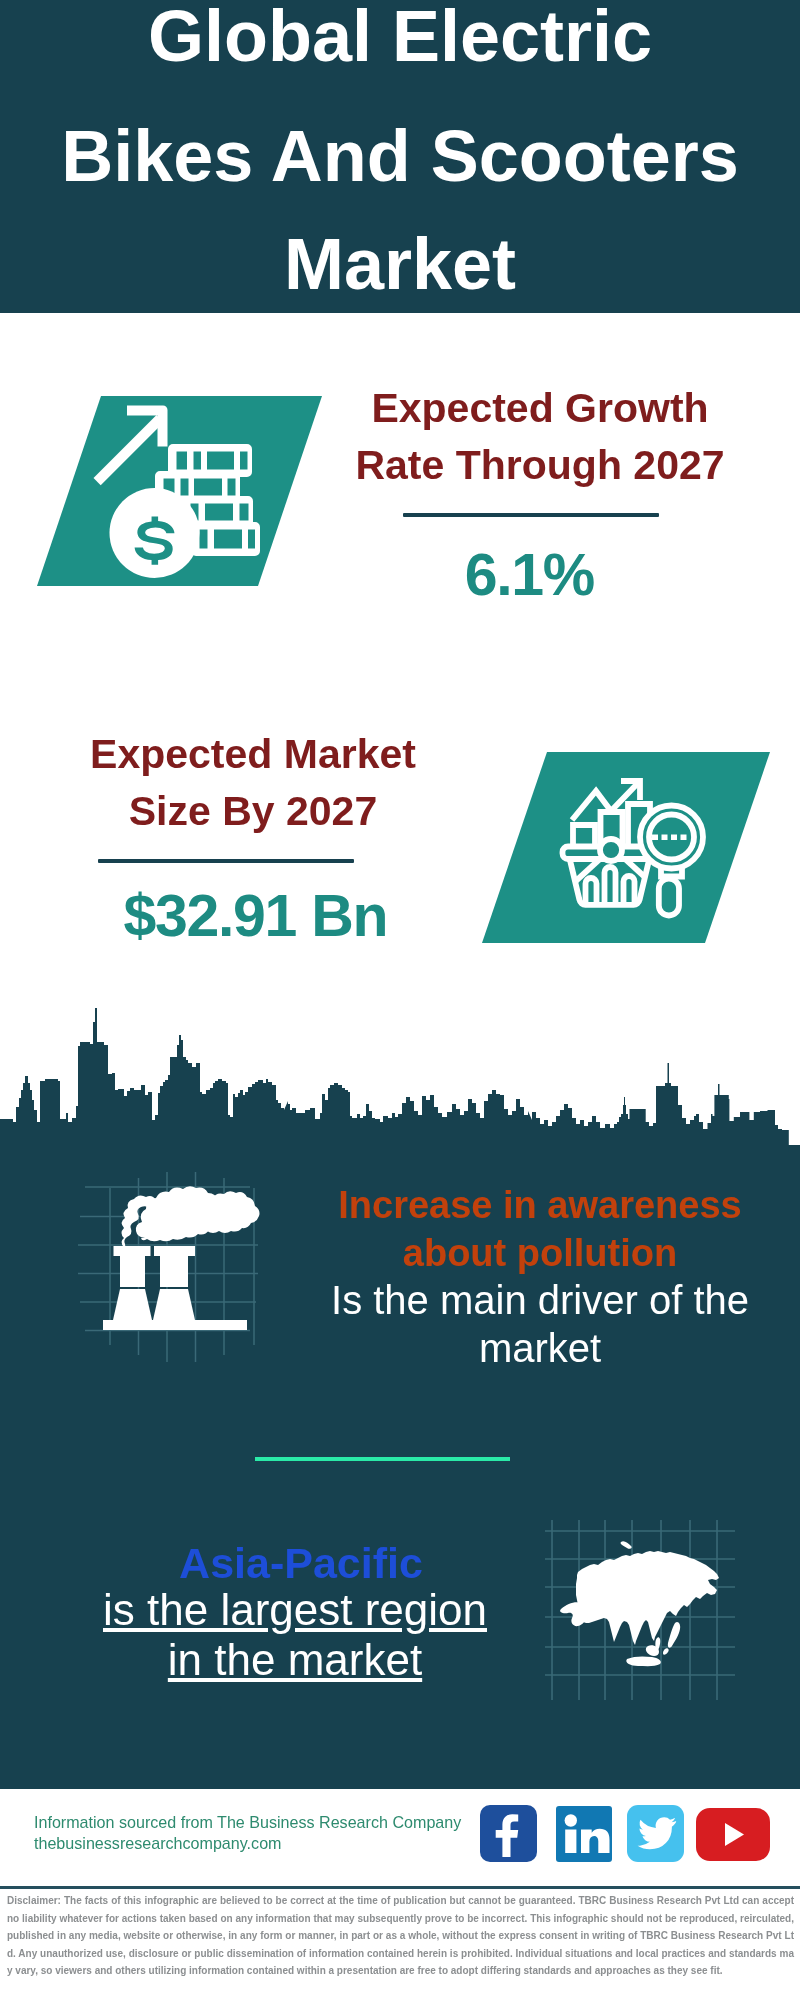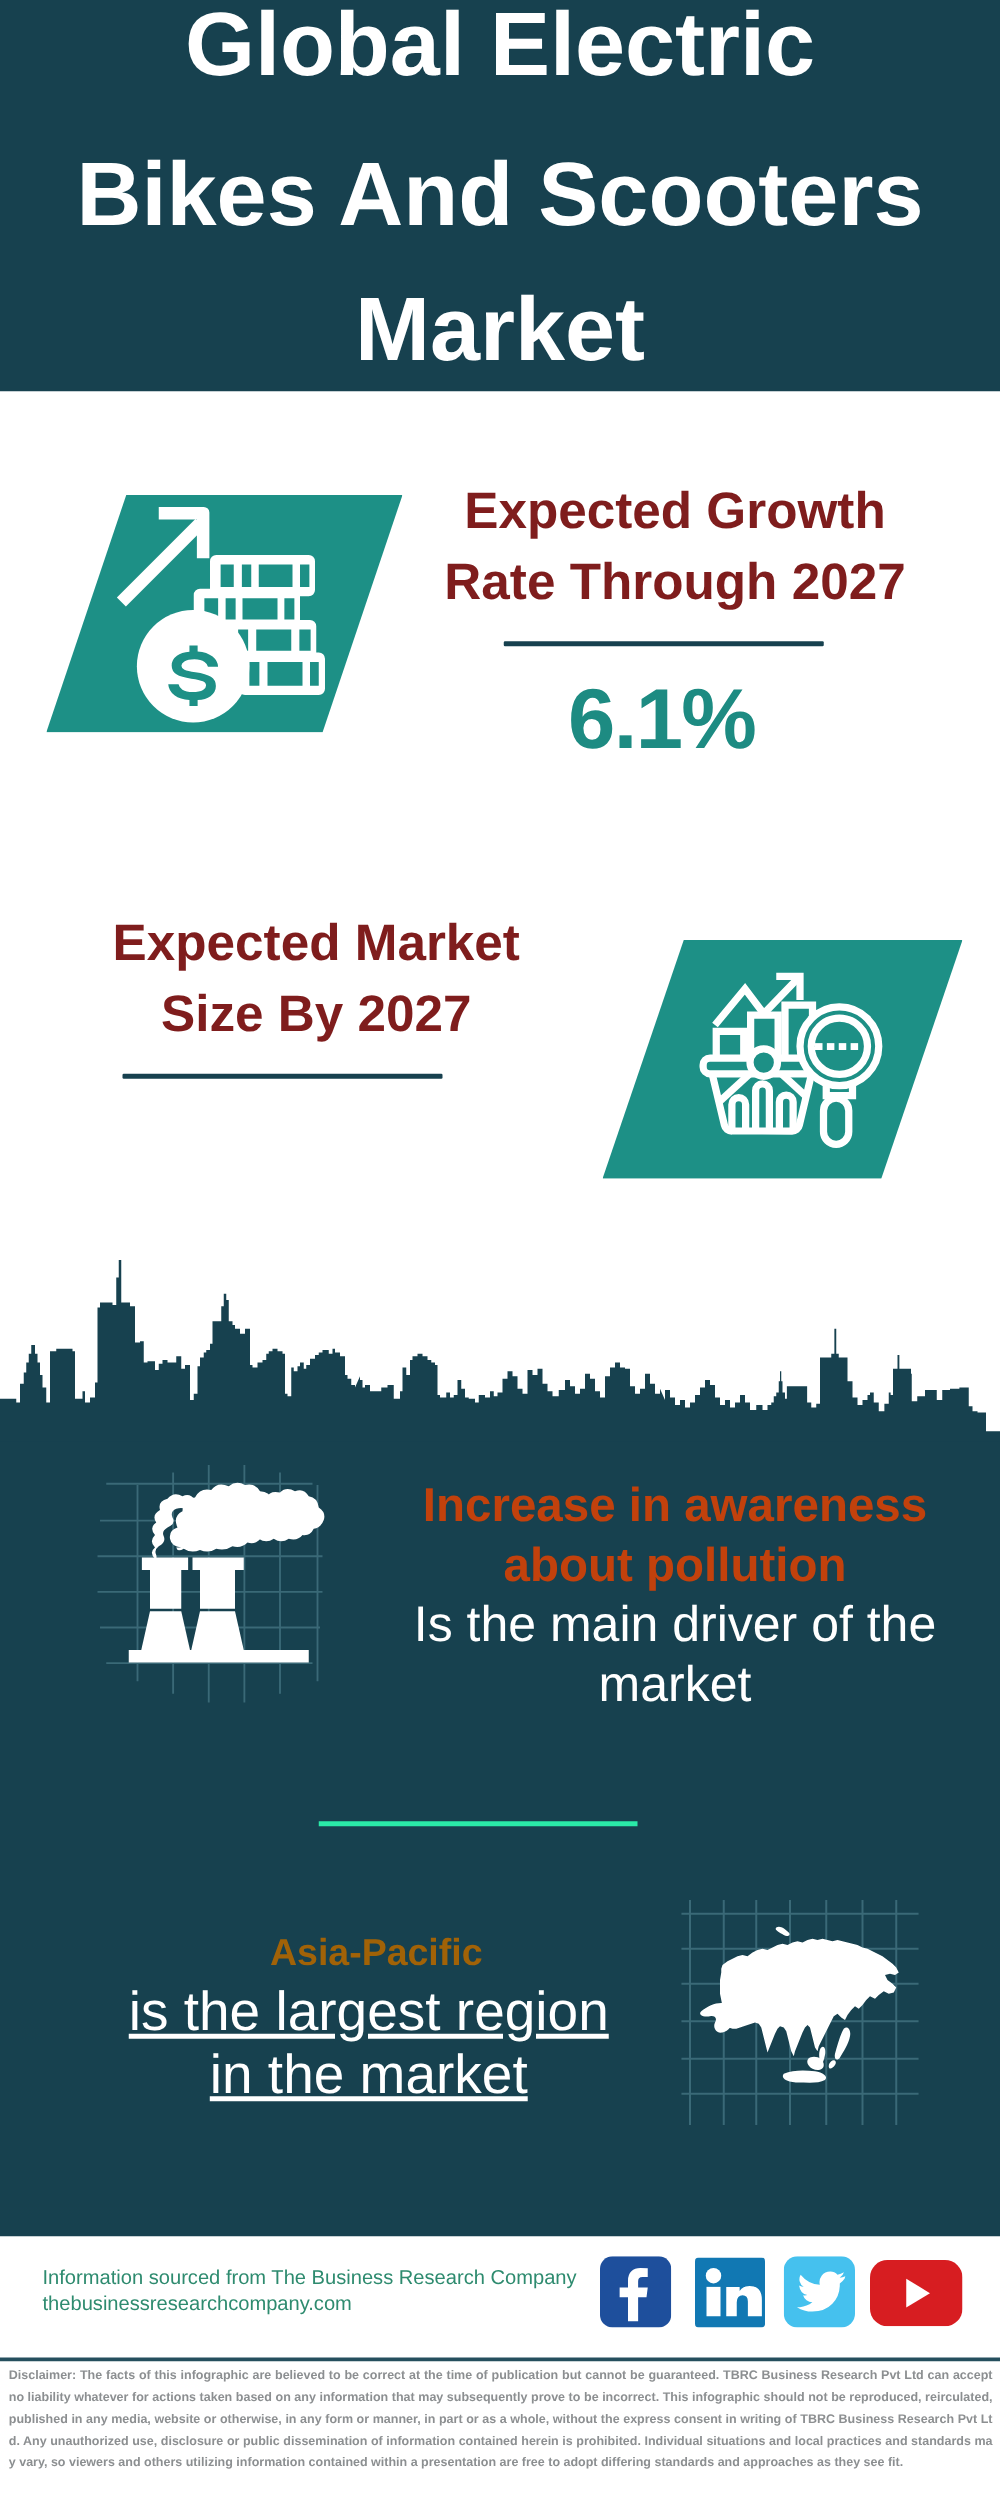--- a/index.html
+++ b/index.html
@@ -10,34 +10,34 @@
   .hdr{position:absolute;left:0;top:0;width:800px;height:313px;background:#17414f;}
   .hdr .tline{position:absolute;left:0;width:800px;text-align:center;color:#ffffff;
               font-size:72px;font-weight:bold;line-height:72px;letter-spacing:0px;}
   .hdr .l1{top:0;}
   .hdr .l2{top:120px;}
   .hdr .l3{top:228px;}
 
   
   .stat-head{position:absolute;text-align:center;color:#7f1d1d;font-size:41px;font-weight:bold;line-height:57px;}
   .rule{position:absolute;height:4px;background:#17414f;border-radius:1px;}
-  .bignum{position:absolute;text-align:center;color:#1d8b82;font-size:68px;font-weight:bold;line-height:72px;letter-spacing:-1.3px;text-indent:-1.3px;}
+  .bignum{position:absolute;text-align:center;color:#1d8b82;font-size:59px;font-weight:bold;line-height:72px;letter-spacing:-1.3px;text-indent:-1.3px;}
 
   
   .tile{position:absolute;background:#1d9086;}
 
   
   .darkband{position:absolute;left:0;width:800px;background:#17414f;}
   .skyline{position:absolute;left:0;width:800px;}
   .grid-bg{position:absolute;}
 
   .drvtitle{position:absolute;color:#c2410c;font-size:38px;font-weight:bold;line-height:48px;text-align:center;}
   .drvbody{position:absolute;color:#ffffff;font-size:40px;font-weight:normal;line-height:48px;text-align:center;}
   .sep{position:absolute;height:4px;background:#2aeaa8;}
-  .drvtitle2{position:absolute;color:#a16207;font-size:30px;font-weight:bold;line-height:50px;text-align:center;}
+  .drvtitle2{position:absolute;color:#1d4ed8;font-size:43px;font-weight:bold;line-height:50px;text-align:center;}
   .drvbody2{position:absolute;color:#ffffff;font-size:44px;font-weight:normal;line-height:50px;text-align:center;text-decoration:underline;}
   .srcline{position:absolute;color:#2e8b6f;font-size:16.1px;line-height:21px;white-space:nowrap;}
   .disclaimer{position:absolute;color:#8c8f91;font-size:10px;line-height:17.6px;text-align:justify;word-break:break-all;font-weight:bold;}
   .thinrule{position:absolute;height:1px;background:#c9d4d8;}
 </style>
 </head>
 <body>
 
 <div class="page">
 
@@ -85,20 +85,21 @@
     <div>Rate Through 2027</div>
   </div>
   <div class="rule" style="left:403px;top:513px;width:256px;"></div>
   <div class="bignum" style="left:310px;top:539px;width:440px;">6.1%</div>
 
   <div class="stat-head" style="left:28px;top:726px;width:450px;">
     <div>Expected Market</div>
     <div>Size By 2027</div>
   </div>
   <div class="rule" style="left:98px;top:859px;width:256px;"></div>
+  <div class="bignum" style="left:31px;top:880px;width:450px;">$32.91 Bn</div>
 
   <div class="tile" style="left:482px;top:752px;width:288px;height:191px;clip-path:polygon(65px 0,288px 0,223px 191px,0 191px);"></div>
   <svg class="icon-market" style="position:absolute;left:556px;top:770px;width:160px;height:155px;" viewBox="556 770 160 155">
     <defs>
       <clipPath id="basketClip">
         <path d="M569 856 l10.5 44 a6 6 0 0 0 6 4.8 h48 a6 6 0 0 0 6 -4.8 l10.5 -44 z"></path>
       </clipPath>
     </defs>
     <g fill="none" stroke="#ffffff" stroke-width="5.8" stroke-linecap="butt" stroke-linejoin="miter">
       <polyline points="572,820 596,791 611,811 638,783"></polyline>

